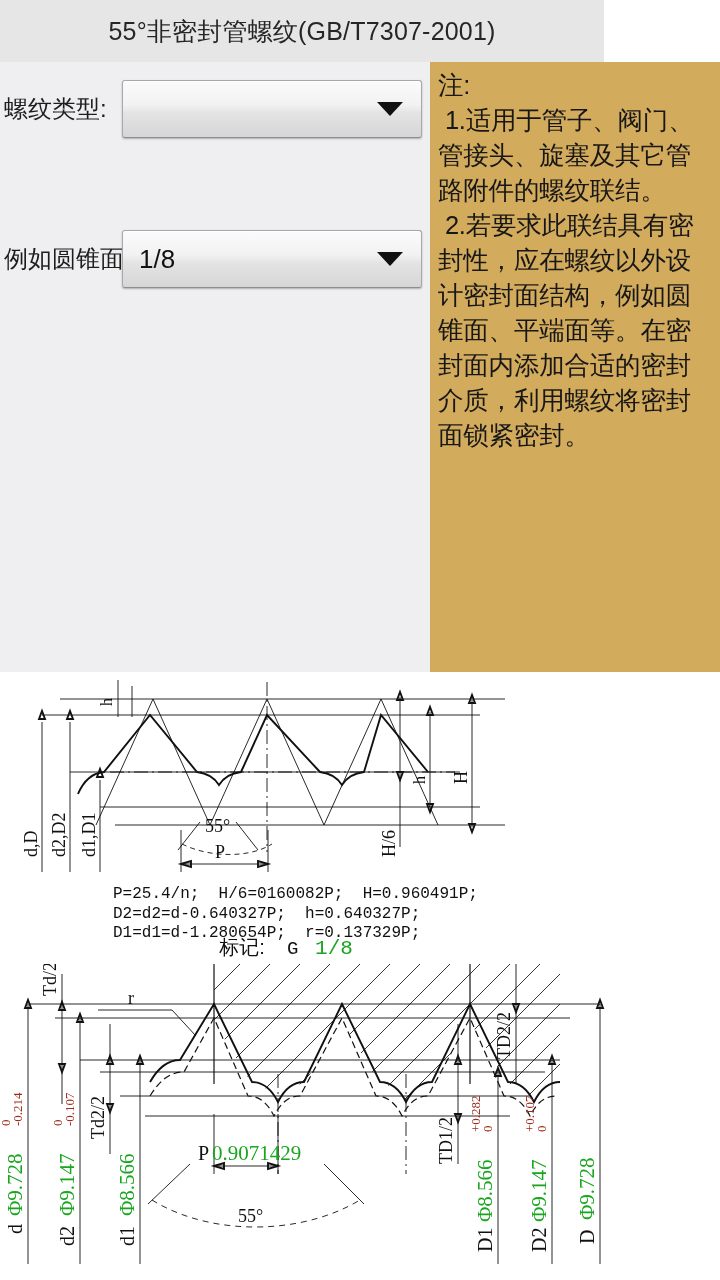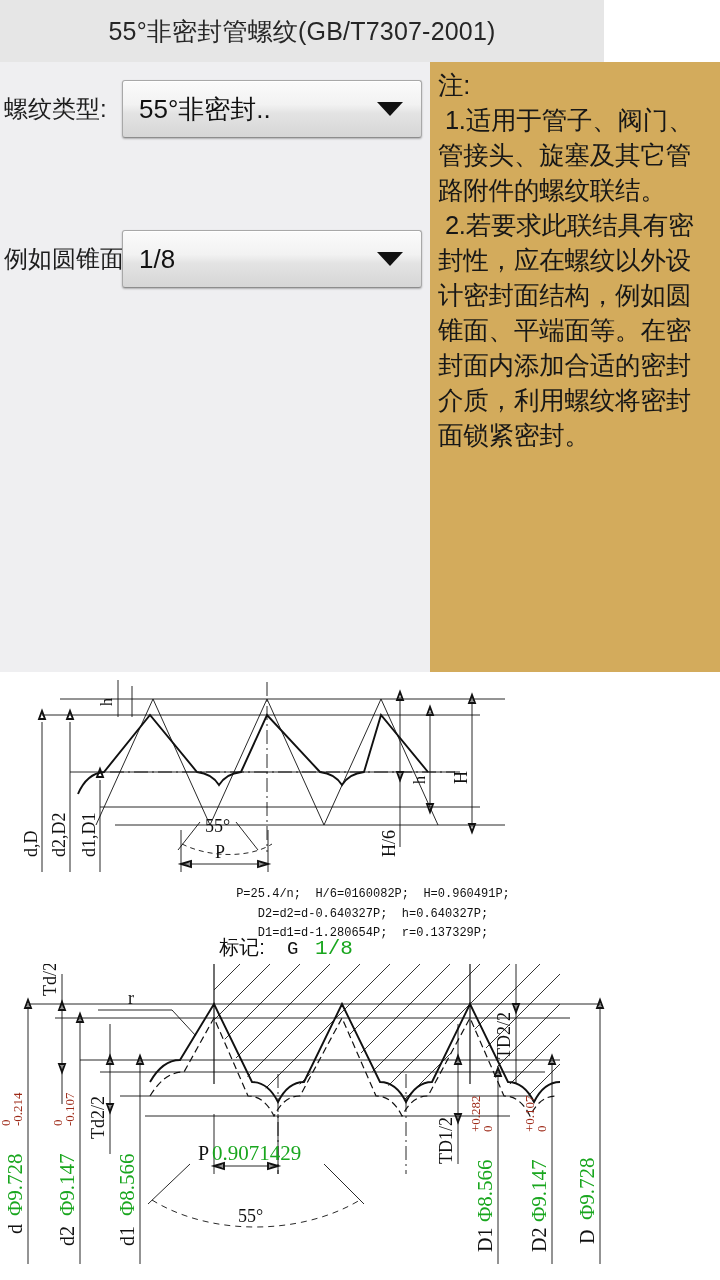--- a/index.html
+++ b/index.html
@@ -61,21 +61,21 @@
   }
   
   .diagram-area{
     position:absolute;left:0;top:672px;width:720px;height:608px;background:#fff;
   }
   .dgm{position:absolute;left:0;}
   .dgm1{top:0;width:720px;height:215px;}
   .formulas{
     position:absolute;left:113px;top:213px;width:520px;
     font-family:"Liberation Mono","DejaVu Sans Mono",monospace;
-    font-size:12px;line-height:19.5px;color:#101010;white-space:pre;text-align:center;
+    font-size:16px;line-height:19.5px;color:#101010;white-space:pre;
   }
   .mark-line{
     position:absolute;left:0;top:262px;width:572px;text-align:center;
     font-size:20px;color:#111;
   }
   .mark-label{font-family:"Liberation Sans",sans-serif;}
   .mark-g{font-family:"Liberation Mono","DejaVu Sans Mono",monospace;font-size:19px;}
   .mark-size{font-family:"Liberation Mono","DejaVu Sans Mono",monospace;
              font-size:21px;color:#19a61e;}
   .dgm2{top:292px;width:720px;height:316px;}
@@ -97,21 +97,20 @@
 
 <div class="header">
   <div class="header-title">55°非密封管螺纹(GB/T7307-2001)</div>
 </div>
 
 <div class="form-panel">
 
   <div class="field-row row-type">
     <div class="field-label">螺纹类型:</div>
     <div class="spinner">
-      <div class="spinner-value">55°非密封..</div>
       <div class="spinner-arrow"></div>
     </div>
   </div>
 
   <div class="field-row row-spec">
     <div class="field-label">例如圆锥面:</div>
     <div class="spinner">
       <div class="spinner-value">1/8</div>
       <div class="spinner-arrow"></div>
     </div>

